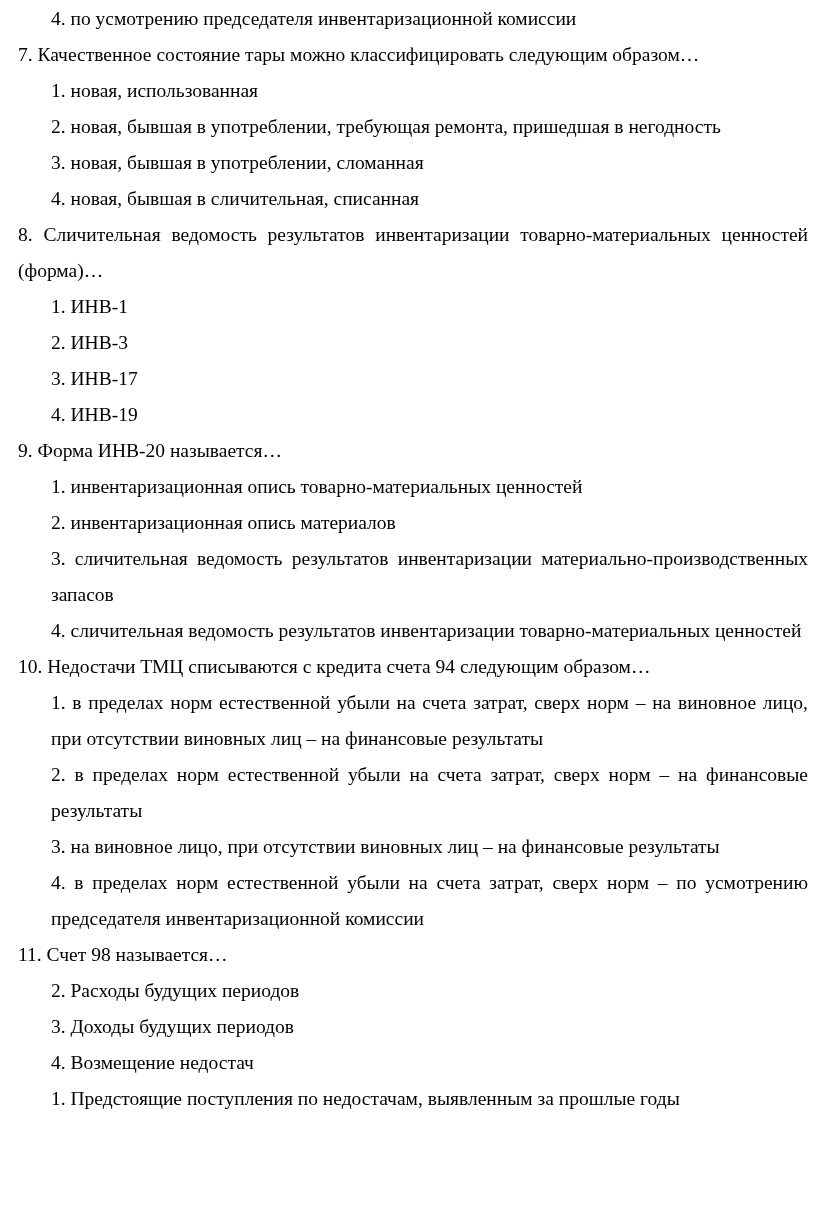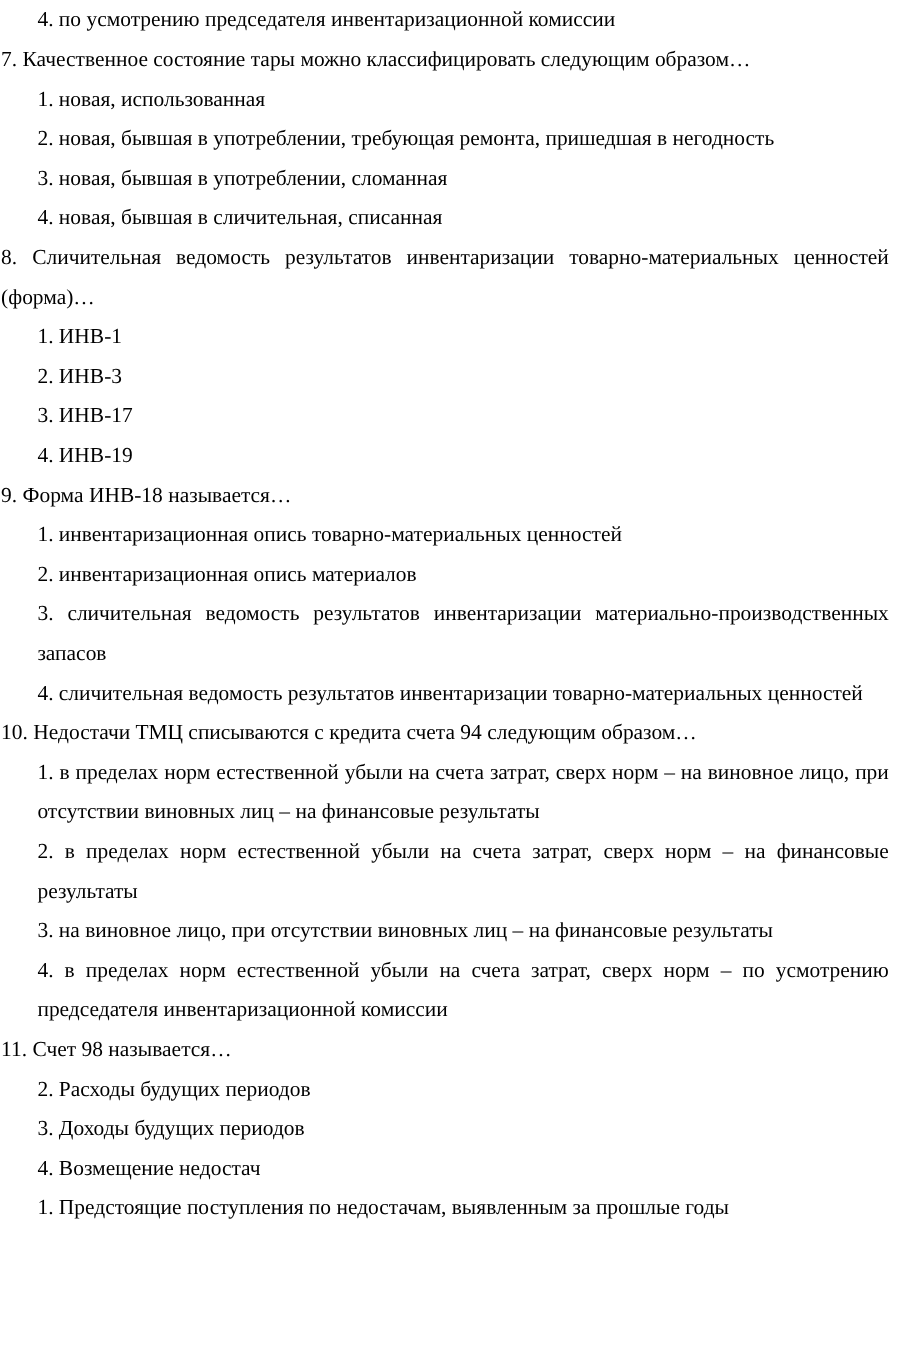--- a/index.html
+++ b/index.html
@@ -10,21 +10,21 @@
   }
   .page {
     width: 816px;
     height: 1230px;
     overflow: hidden;
     background: #ffffff;
     color: #000000;
     font-family: "Liberation Serif", "DejaVu Serif", serif;
     font-size: 19.5px;
     line-height: 36px;
-    padding: 1px 8px 0 1px;
+    padding: 1px 8px 0 18px;
   }
   .para {
     margin: 0;
     text-align: justify;
   }
   .option {
     padding-left: 33px;
   }
   .num {
     white-space: nowrap;
@@ -42,21 +42,21 @@
   <p class="para option"><span class="num">2.</span> <span>новая, бывшая в употреблении, требующая ремонта, пришедшая в негодность</span></p>
   <p class="para option"><span class="num">3.</span> <span>новая, бывшая в употреблении, сломанная</span></p>
   <p class="para option"><span class="num">4.</span> <span>новая, бывшая в сличительная, списанная</span></p>
 
   <p class="para question"><span class="num">8.</span> <span>Сличительная ведомость результатов инвентаризации товарно-материальных ценностей (форма)…</span></p>
   <p class="para option"><span class="num">1.</span> <span>ИНВ-1</span></p>
   <p class="para option"><span class="num">2.</span> <span>ИНВ-3</span></p>
   <p class="para option"><span class="num">3.</span> <span>ИНВ-17</span></p>
   <p class="para option"><span class="num">4.</span> <span>ИНВ-19</span></p>
 
-  <p class="para question"><span class="num">9.</span> <span>Форма ИНВ-18 называется…</span></p>
+  <p class="para question"><span class="num">9.</span> <span>Форма ИНВ-20 называется…</span></p>
   <p class="para option"><span class="num">1.</span> <span>инвентаризационная опись товарно-материальных ценностей</span></p>
   <p class="para option"><span class="num">2.</span> <span>инвентаризационная опись материалов</span></p>
   <p class="para option"><span class="num">3.</span> <span>сличительная ведомость  результатов инвентаризации материально-производственных запасов</span></p>
   <p class="para option"><span class="num">4.</span> <span>сличительная ведомость результатов инвентаризации товарно-материальных ценностей</span></p>
 
   <p class="para question"><span class="num">10.</span> <span>Недостачи ТМЦ списываются с кредита счета 94 следующим образом…</span></p>
   <p class="para option"><span class="num">1.</span> <span>в пределах норм естественной убыли на счета затрат, сверх норм – на виновное лицо, при отсутствии виновных лиц – на финансовые результаты</span></p>
   <p class="para option"><span class="num">2.</span> <span>в пределах норм естественной убыли на счета затрат, сверх норм – на финансовые результаты</span></p>
   <p class="para option"><span class="num">3.</span> <span>на виновное лицо, при отсутствии виновных лиц – на финансовые результаты</span></p>
   <p class="para option"><span class="num">4.</span> <span>в пределах норм естественной убыли на счета затрат, сверх норм – по усмотрению председателя инвентаризационной комиссии</span></p>

